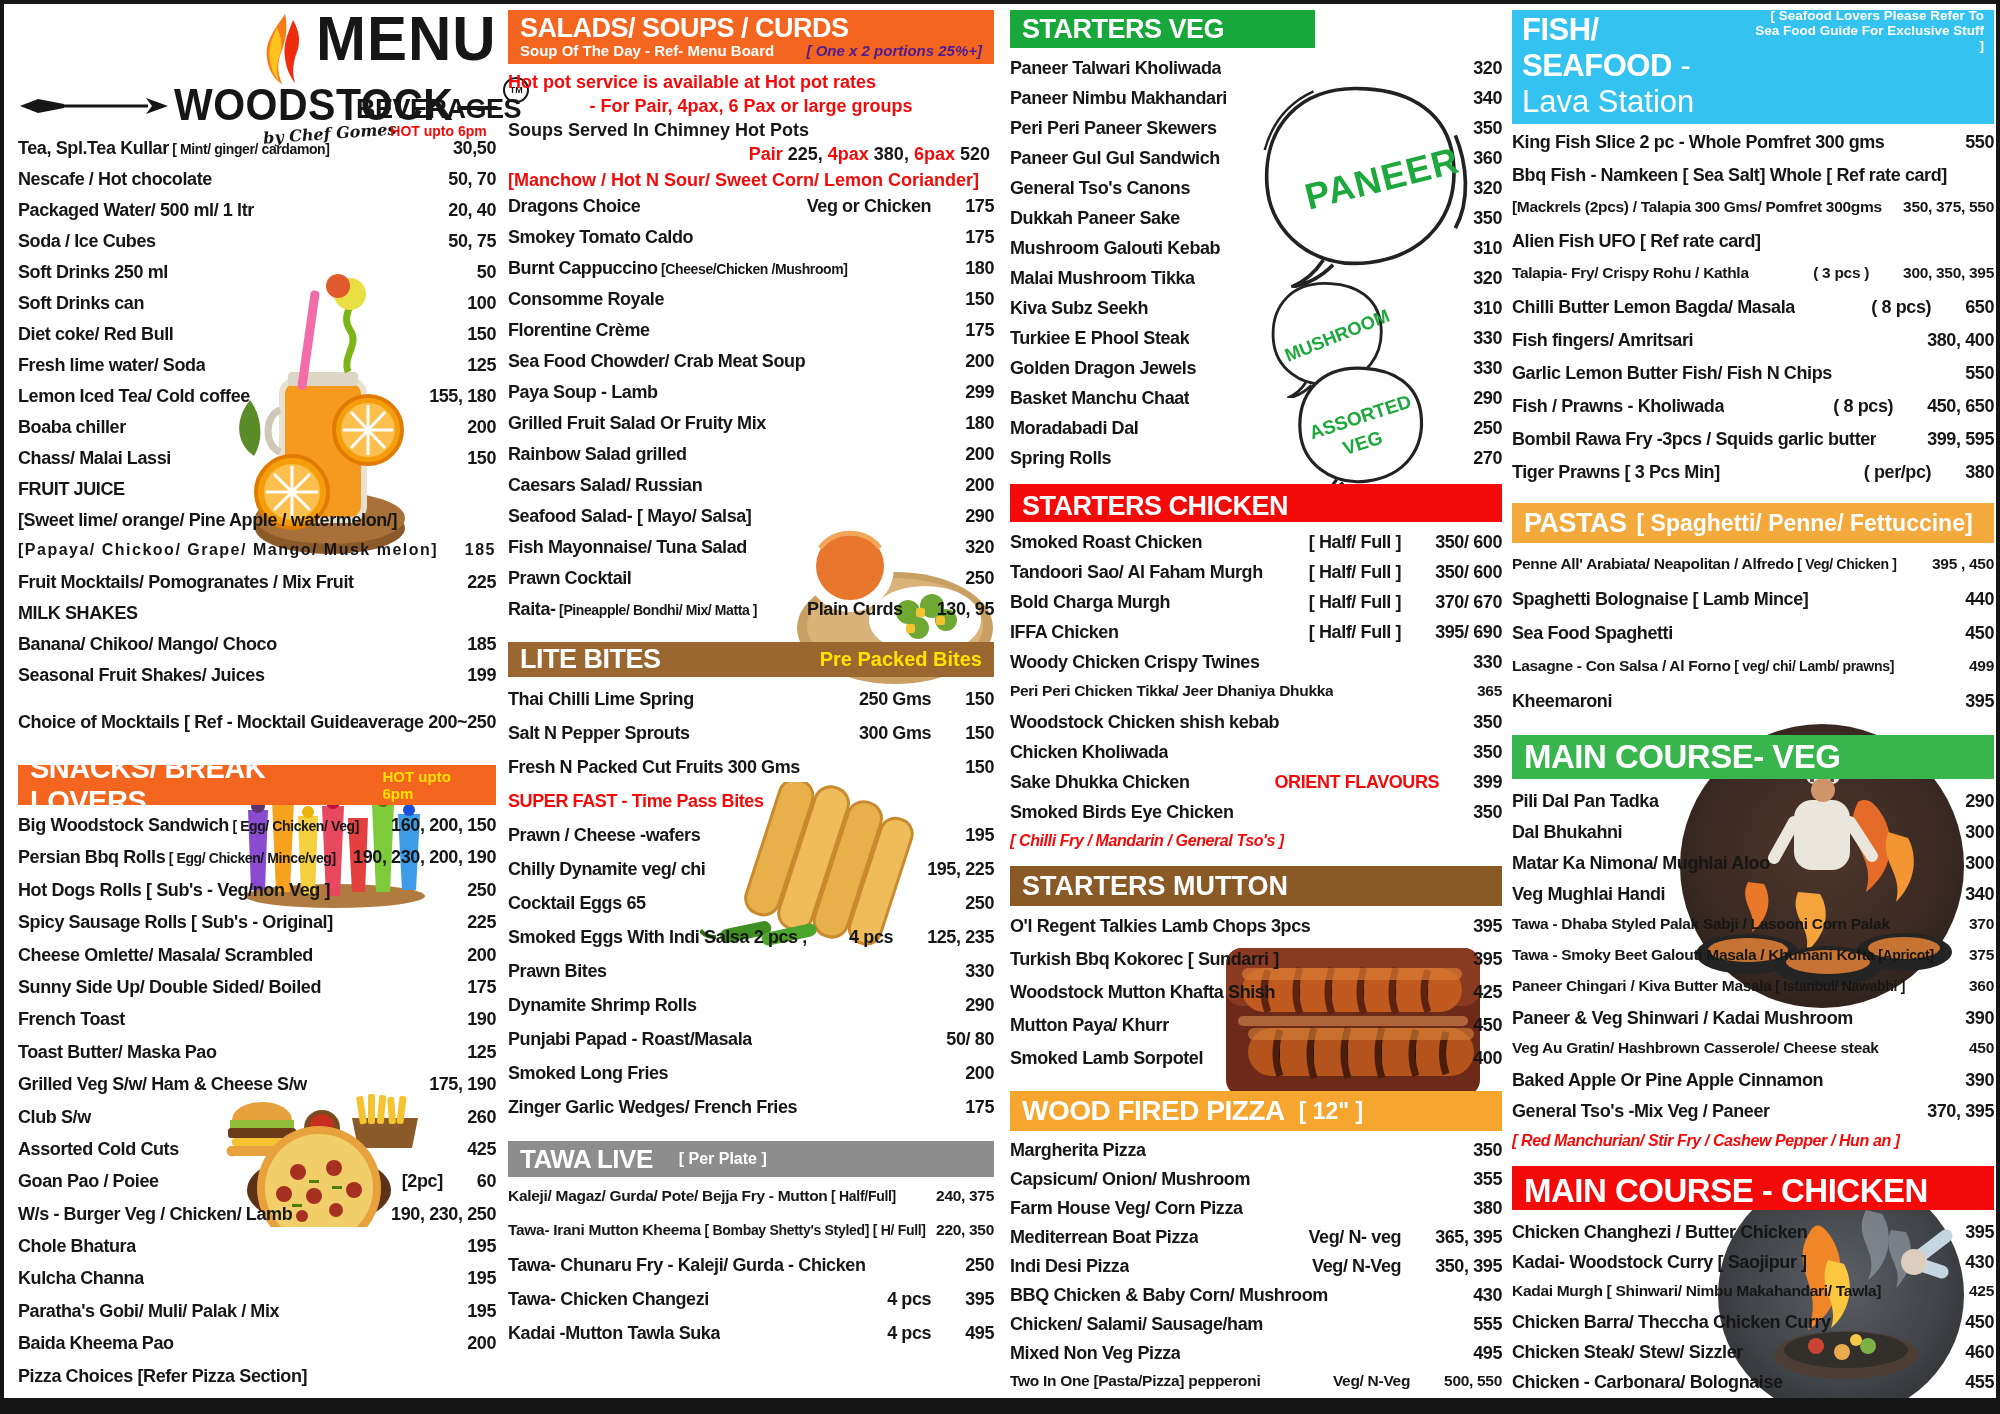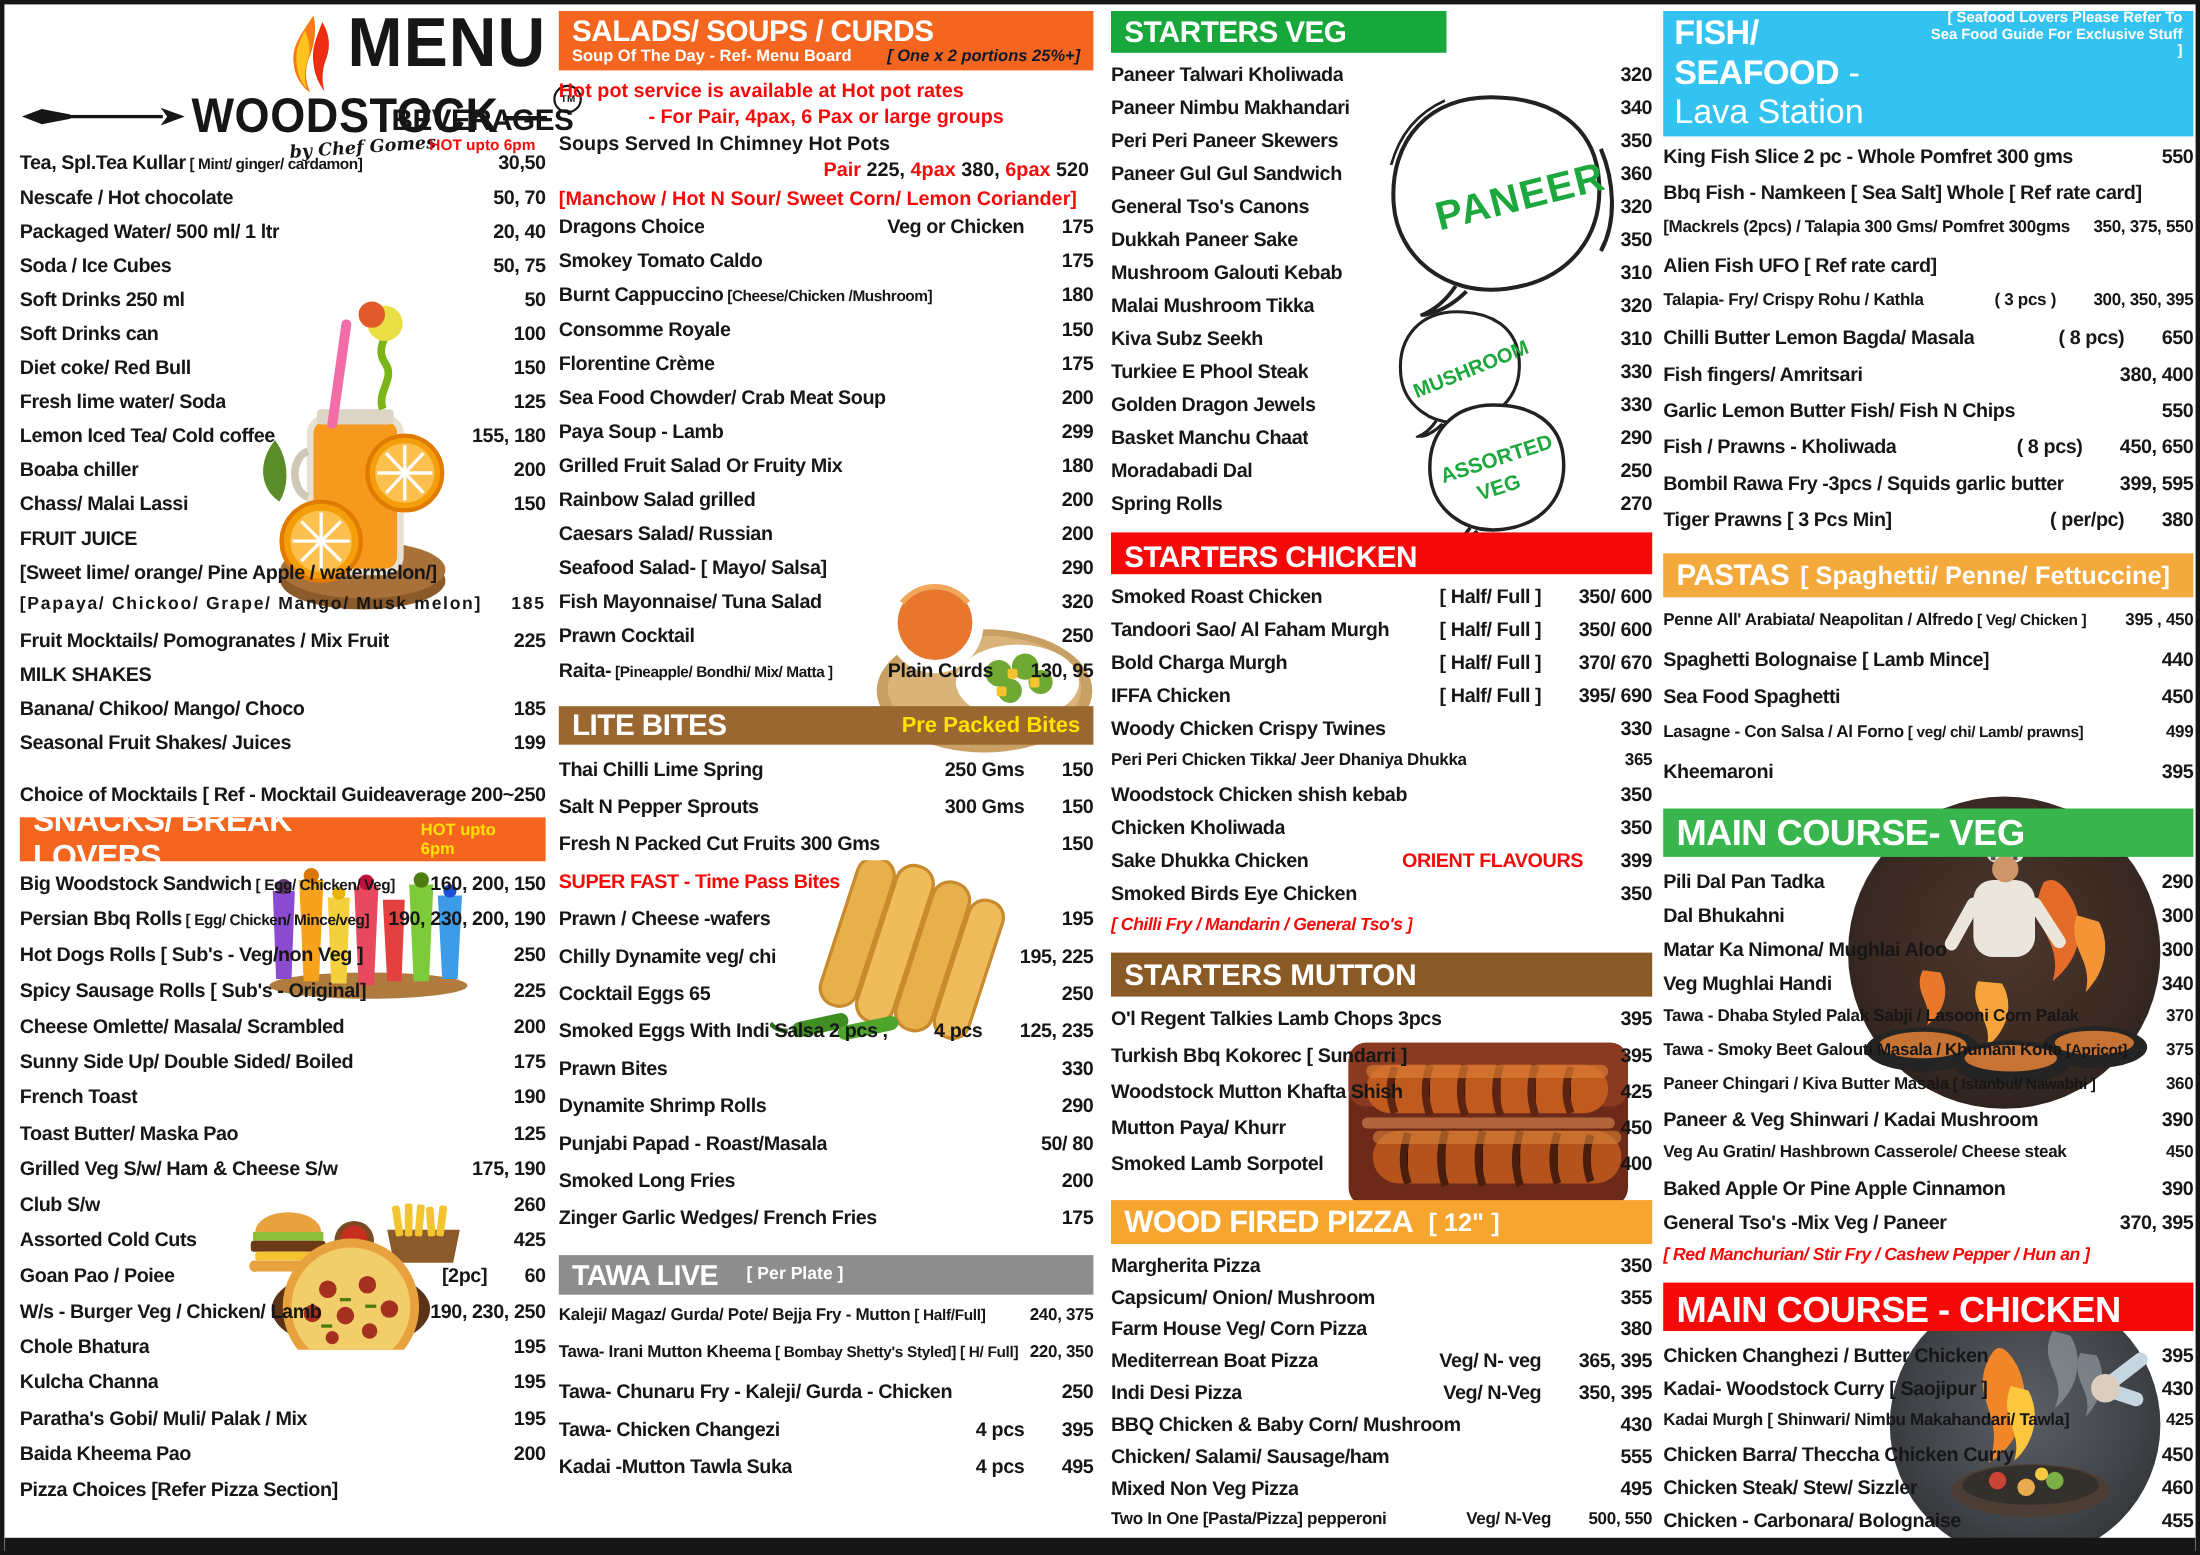--- a/index.html
+++ b/index.html
@@ -62,28 +62,28 @@
   .wordmark{position:absolute;left:0px;top:72px;display:flex;align-items:center;}
   .wordmark .wname{font-size:41px;font-weight:900;letter-spacing:0.5px;transform:scaleY(1.08);}
   .tm{font-size:9px;font-weight:700;border:2px solid #161616;border-radius:50%;width:22px;height:22px;
       display:inline-flex;align-items:center;justify-content:center;margin-left:6px;position:relative;top:-16px;}
   .bychef{position:absolute;left:245px;top:114px;font-family:"DejaVu Serif",serif;font-style:italic;
           font-weight:700;font-size:16px;transform:rotate(-4deg);}
   .bevhead{position:absolute;left:338px;top:84px;text-align:center;}
   .bevhead .t{font-size:27px;font-weight:900;letter-spacing:-0.5px;}
   .bevhead .r{color:#F50A0A;font-size:14px;font-weight:900;margin-top:-2px;}
 
-  .snackbar{height:40px;margin:0 0 10px 0;}
+  .snackbar{height:40px;margin:22px 0 10px 0;}
   .snackbar .ttl{font-size:29px;}
   .snackbar .tag{margin-left:auto;color:#FFE200;font-size:15px;font-weight:900;}
 
   .saladbar{flex-direction:column;align-items:stretch;padding:3px 12px 5px 12px;margin-bottom:6px;}
   .saladbar .l1{font-size:27px;}
   .saladbar .l2{display:flex;font-size:15px;font-weight:700;margin-top:-2px;}
-  .saladbar .l2 .portion{margin-left:auto;color:#0f172a;font-style:italic;}
+  .saladbar .l2 .portion{margin-left:auto;color:#4c1d95;font-style:italic;}
 
   .notes{font-weight:700;font-size:18px;line-height:24px;margin-bottom:4px;position:relative;z-index:2;}
   .notes .red{color:#F50A0A;}
   .notes .ctr{text-align:center;}
   .notes .pairline{text-align:right;padding-right:4px;}
   .notes .pairline .red{color:#F50A0A;}
   .notes .manchow{color:#F50A0A;margin-top:2px;}
 
   .litebar{height:35px;margin:12px 0 12px 0;}
   .litebar .ttl{font-size:27px;}

